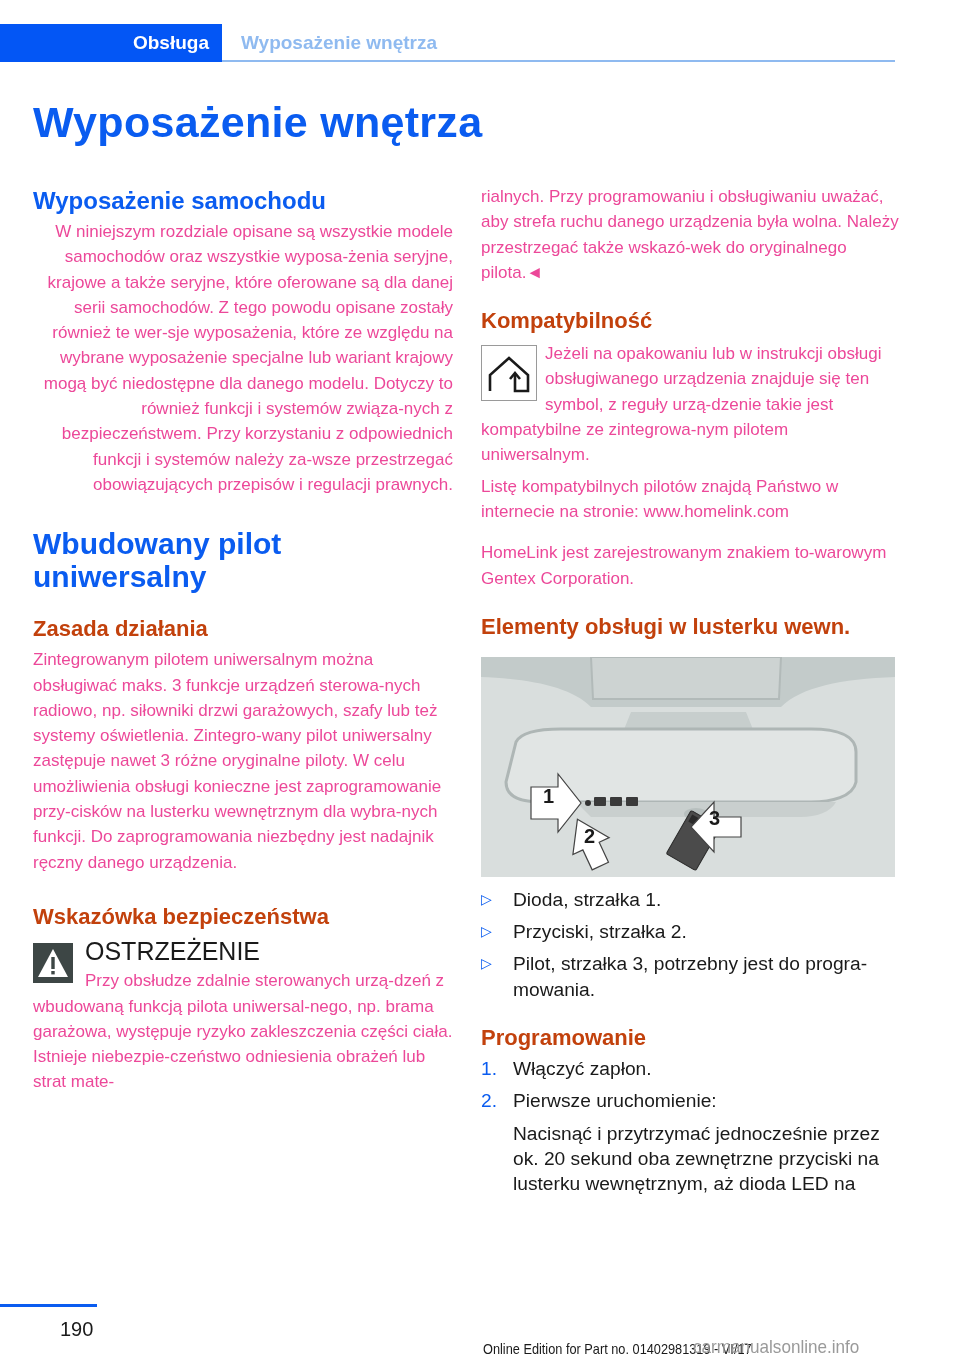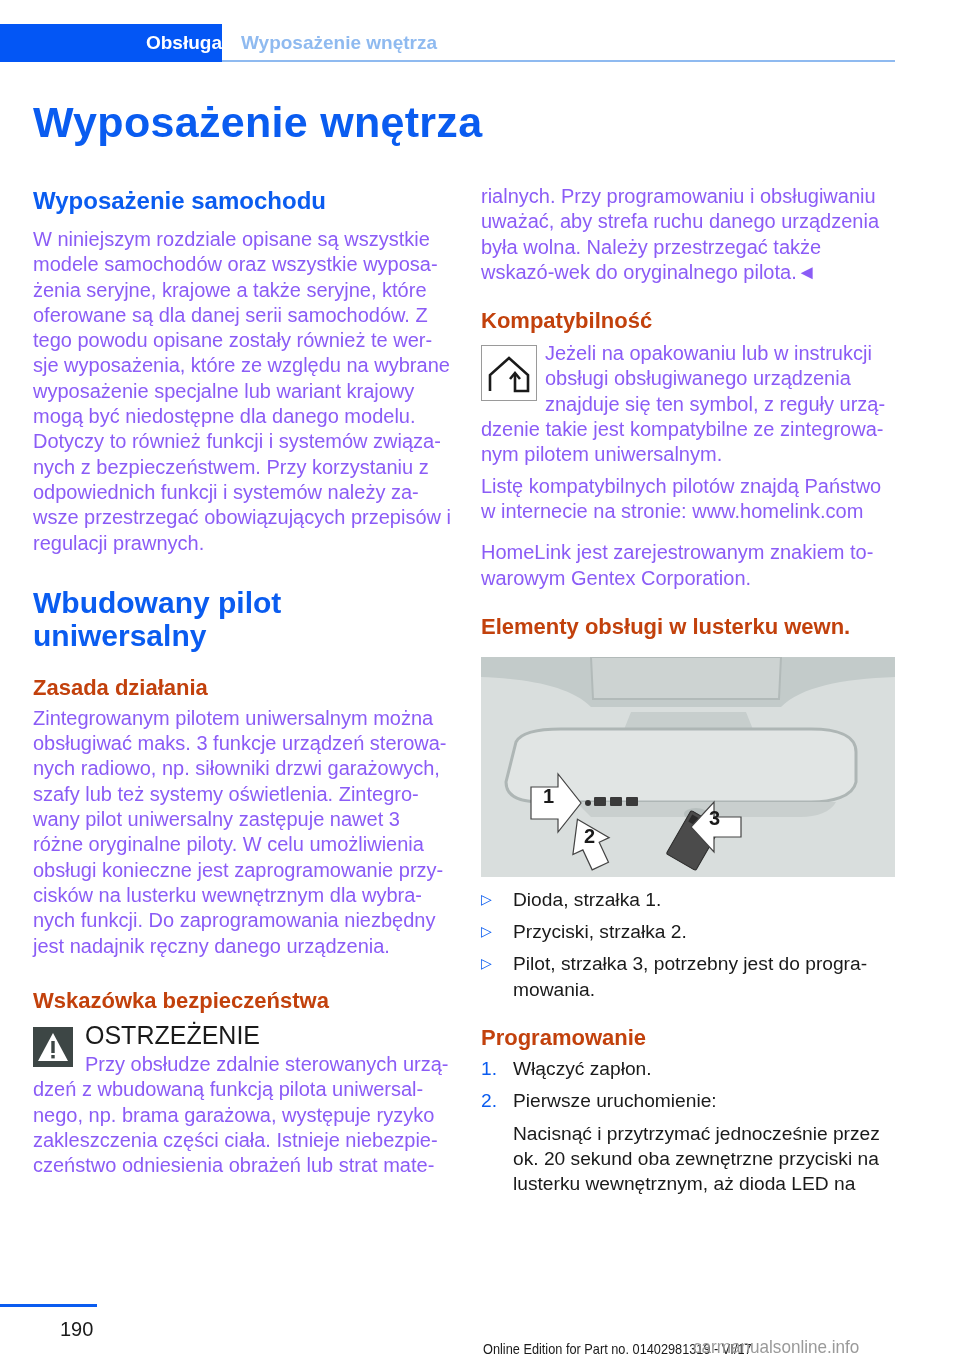--- a/index.html
+++ b/index.html
@@ -1,40 +1,40 @@
 <!DOCTYPE html>
 <html><head>
 <meta charset="utf-8">
 <style>
   * { box-sizing: border-box; margin: 0; padding: 0; }
   html, body { width: 960px; height: 1362px; background: #ffffff; overflow: hidden; }
   body { position: relative; font-family: "Liberation Sans", "DejaVu Sans", sans-serif; color: #1a1a1a; }
 
   
   .hdr-tab { position: absolute; left: 0; top: 24px; width: 222px; height: 38px; background: #0356f5;
-    color: #fff; font-weight: bold; font-size: 19px; text-align: right; line-height: 38px; }
+    color: #fff; font-weight: bold; font-size: 19px; text-align: right; padding-right: 13px; line-height: 38px; }
   .hdr-crumb { position: absolute; left: 241px; top: 24px; height: 38px; line-height: 38px;
     color: #8fbaf0; font-weight: bold; font-size: 19px; }
   .hdr-line { position: absolute; left: 222px; top: 60px; width: 673px; height: 2px; background: #8fbaf0; }
 
   .page-title { position: absolute; left: 33px; top: 98px; font-size: 43px; font-weight: bold; color: #0a5cf0; letter-spacing: 0.3px; }
 
   .col { position: absolute; width: 420px; }
   .col-left { left: 33px; top: 184px; }
   .col-right { left: 481px; top: 184px; width: 418px; }
 
   .h2 { font-size: 24px; font-weight: bold; color: #0a5cf0; line-height: 33px; }
   .h2-big { font-size: 30px; font-weight: bold; color: #0a5cf0; line-height: 33px; }
   .h3 { font-size: 22px; font-weight: bold; color: #c2410c; line-height: 28px; }
   .h3-light { font-size: 22px; font-weight: bold; color: #8fbaf0; line-height: 28px; }
-  p.body { font-size: 20px; line-height: 25.3px; color: #8b5cf6; }
+  p.body { font-size: 17px; line-height: 25.3px; color: #ec4899; }
 
   .mt4 { margin-top: 4px; }
   .mt6 { margin-top: 6px; }
-  .mt10 { margin-top: 10px; }
+  .mt10 { margin-top: 2px; text-align: right; }
   .mt16 { margin-top: 16px; }
   .mt18 { margin-top: 28px; }
   .mt22 { margin-top: 22px; }
   .mt30 { margin-top: 30px; }
 
   .warn-wrap { position: relative; margin-top: 8px; }
   .warn-icon { float: left; width: 40px; height: 40px; background: #3d4645; margin: 4px 12px 0 0; position: relative; }
   .warn-icon svg { position: absolute; left: 0; top: 0; }
   .warn-title { font-size: 25px; line-height: 25.3px; }
 

